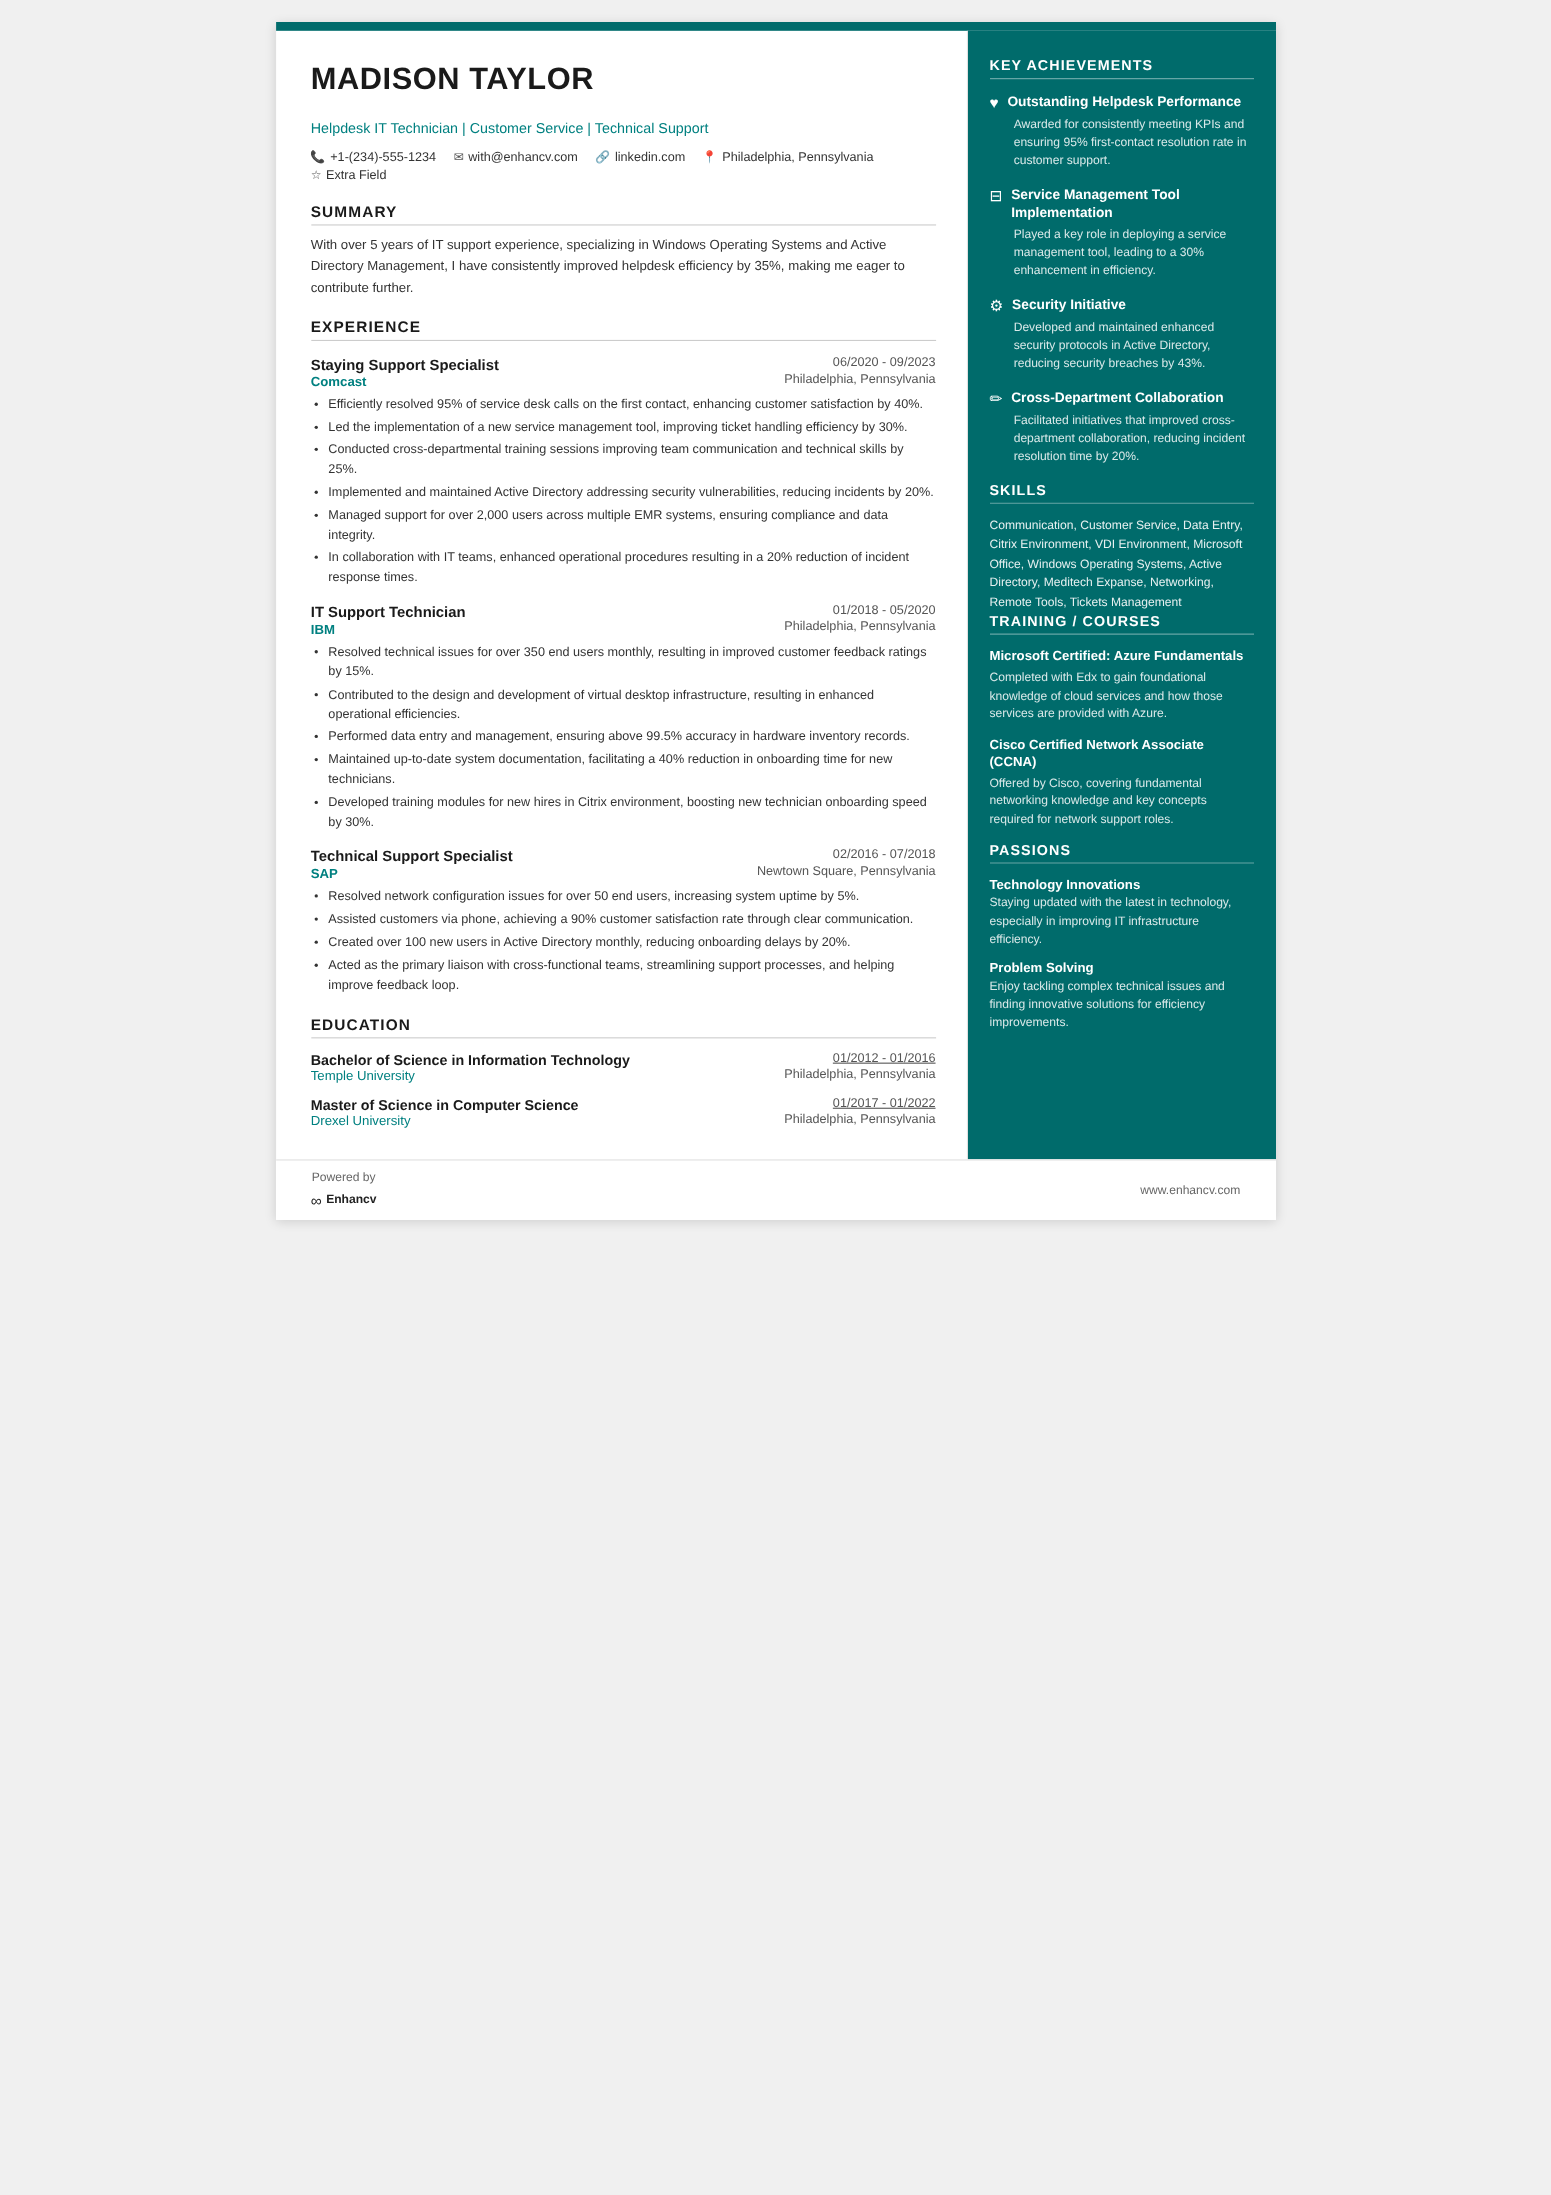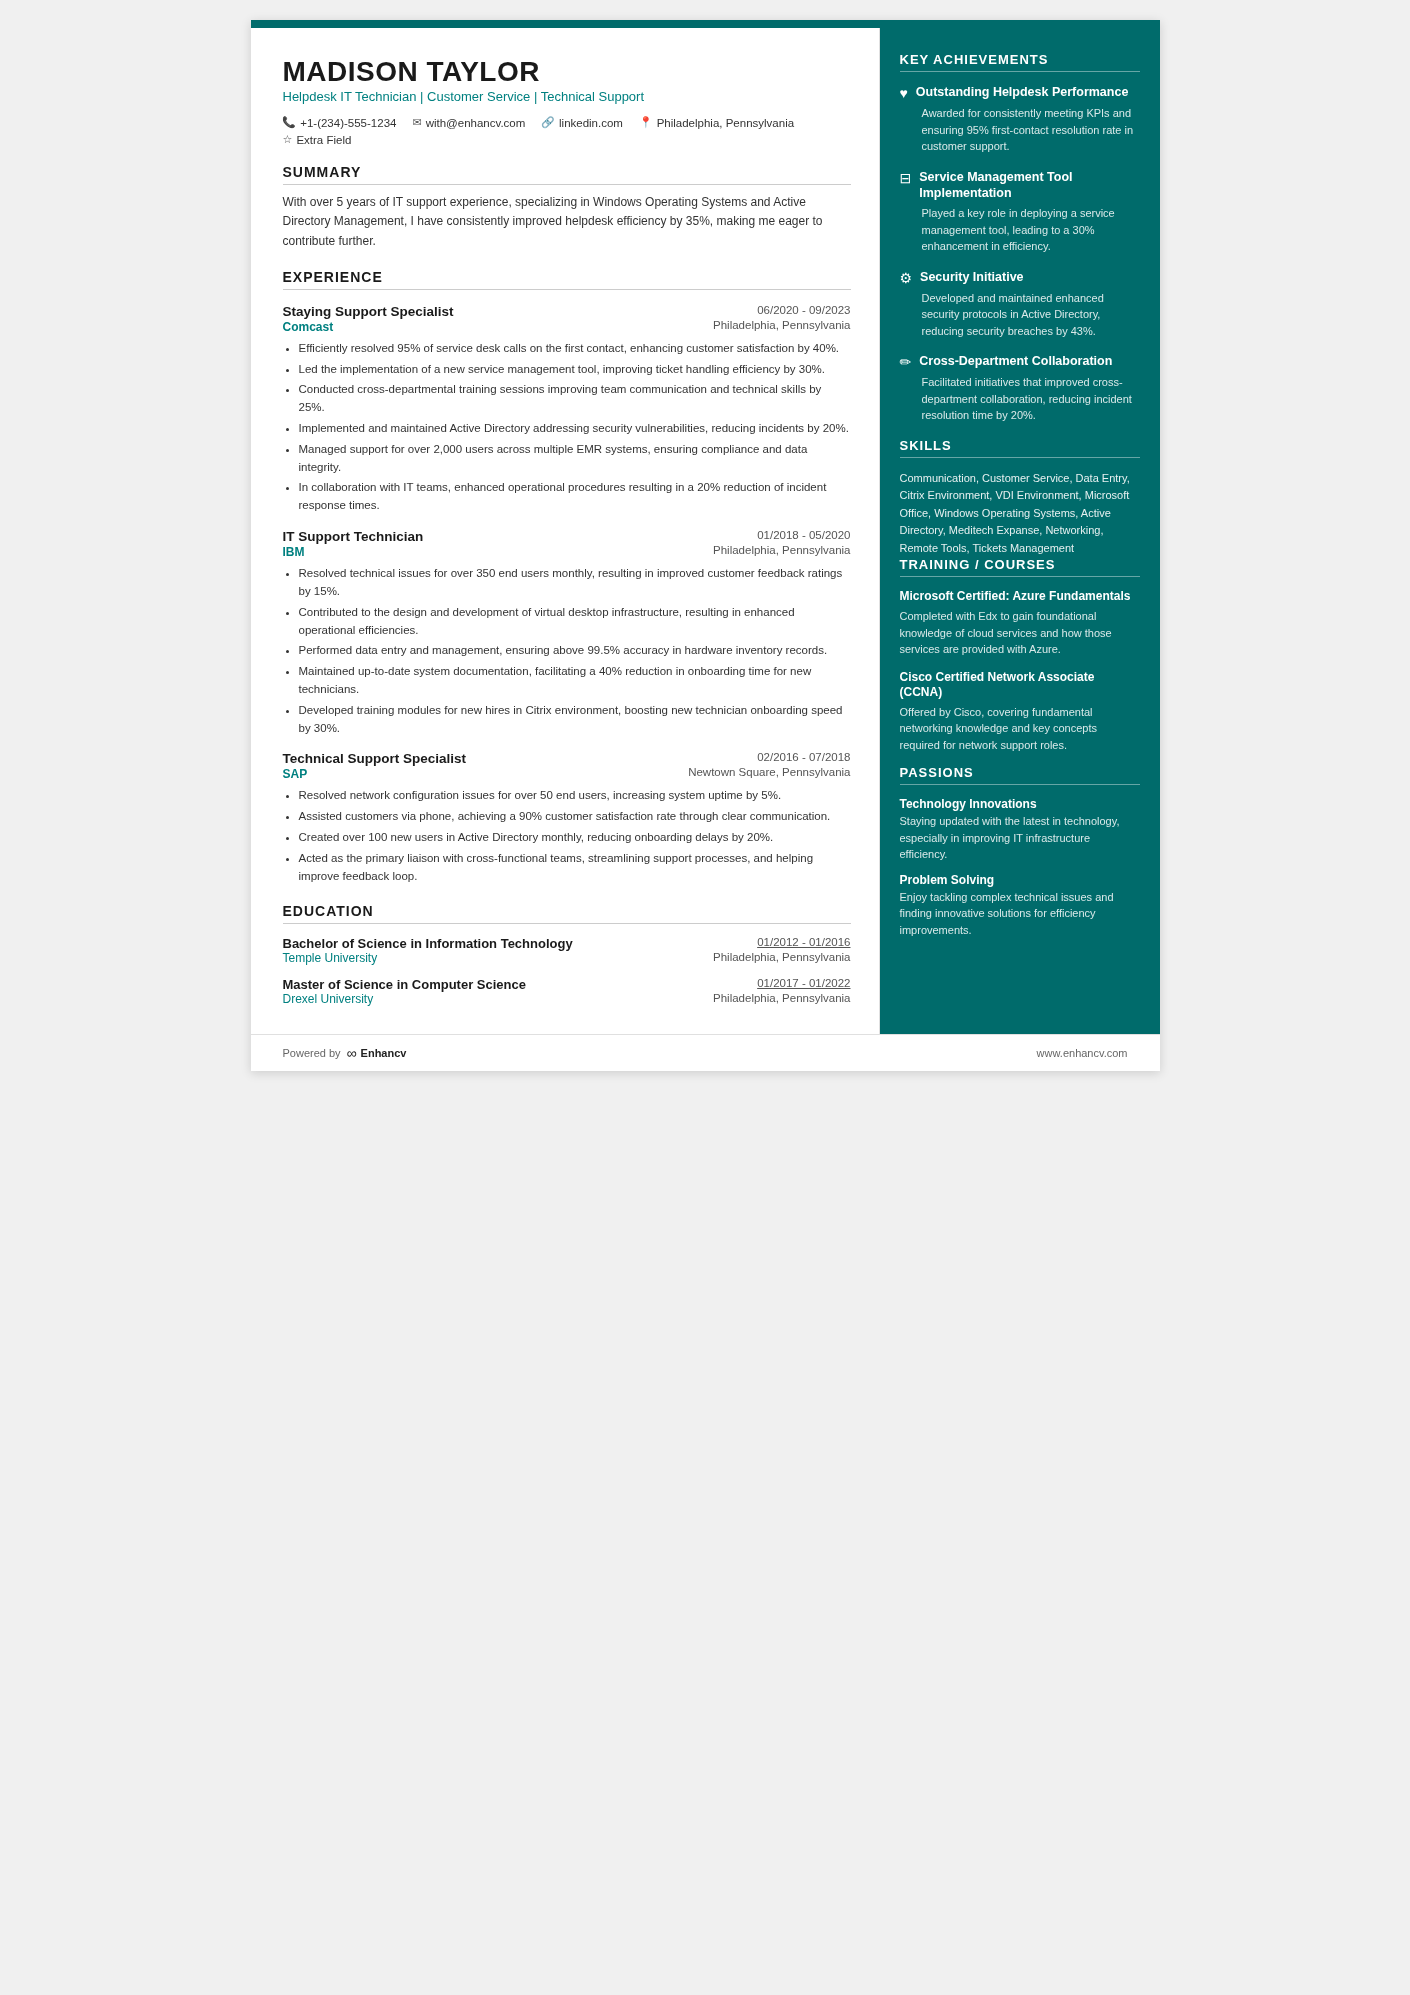--- a/index.html
+++ b/index.html
@@ -35,21 +35,21 @@
     .name {
       font-size: 28px;
       font-weight: 900;
       color: #1a1a1a;
       letter-spacing: 0.5px;
       text-transform: uppercase;
     }
     .tagline {
       color: #008080;
       font-size: 13px;
-      margin-top: 0;
+      margin-top: 20px;
       line-height: 1.4;
     }
     .contact-row {
       display: flex;
       flex-wrap: wrap;
       gap: 4px 16px;
       margin-top: 10px;
       font-size: 11.5px;
       color: #333;
     }
@@ -246,20 +246,21 @@
       display: flex;
       justify-content: space-between;
       align-items: center;
       font-size: 11px;
       color: #666;
     }
     .footer-left {
       display: flex;
       align-items: center;
       gap: 6px;
+      flex-direction: column;
     }
     .footer-logo {
       display: flex;
       align-items: center;
       gap: 4px;
     }
     .enhancv-heart {
       color: #222;
       font-size: 14px;
     }

